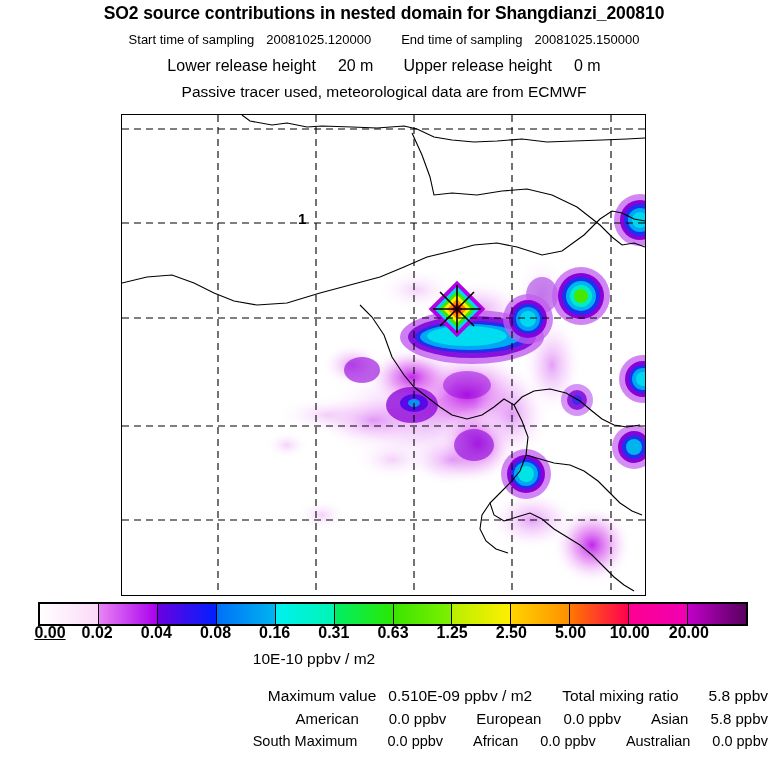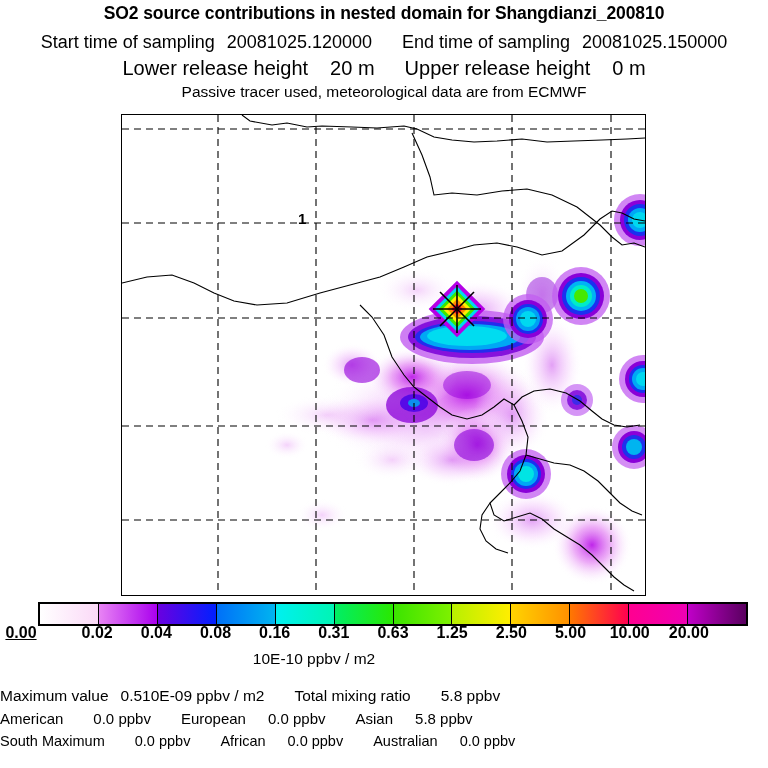--- a/index.html
+++ b/index.html
@@ -4,22 +4,22 @@
 <style>
   html,body{margin:0;padding:0;background:#ffffff;}
   body{width:768px;height:768px;overflow:hidden;
        font-family:"Liberation Sans", sans-serif;color:#000;}
 
   #page{position:relative;width:768px;height:768px;}
 
   
   .hdr{position:absolute;left:0;width:768px;text-align:center;white-space:pre;}
   #title{top:3px;font-size:17.5px;font-weight:bold;letter-spacing:-0.1px;}
-  #line-times{top:32px;font-size:18px;}
-  #line-heights{top:57px;font-size:20px;}
+  #line-times{top:32px;font-size:13px;}
+  #line-heights{top:57px;font-size:16px;}
   #line-tracer{top:83px;font-size:15.5px;}
   .gapS{display:inline-block;width:22px;}
   .gapM{display:inline-block;width:30px;}
   .gapT{display:inline-block;width:12px;}
 
   
   #map{position:absolute;left:121px;top:114px;width:525px;height:482px;
        border:1.5px solid #000;background:#fff;overflow:hidden;box-sizing:border-box;}
   #plume,#coast,#grid,#marker-layer{position:absolute;left:0;top:0;
        width:523px;height:480px;}
@@ -34,21 +34,21 @@
         border:2px solid #000;box-sizing:border-box;display:flex;}
   #cbar .seg{flex:1 1 0;height:100%;border-right:1.6px solid #000;box-sizing:border-box;}
   #cbar .seg:last-child{border-right:none;}
   #cbticks{position:absolute;left:0;top:624px;width:768px;height:20px;}
   #cbticks span{position:absolute;font-size:16px;font-weight:bold;
        transform:translateX(-50%);white-space:nowrap;}
   #cbunit{position:absolute;left:0;top:650px;width:628px;text-align:center;
        font-size:15.5px;}
 
   
-  .ftr{position:absolute;left:0;width:768px;text-align:left;white-space:pre;}
+  .ftr{position:absolute;left:0;width:768px;text-align:right;white-space:pre;}
   #f1{top:687px;font-size:15.5px;}
   #f2{top:710px;font-size:15px;}
   #f3{top:733px;font-size:14.5px;}
 </style>
 </head>
 <body>
 
 <div id="page">
 
   <div class="hdr" id="title">SO2 source contributions in nested domain for Shangdianzi_200810</div>
@@ -232,21 +232,21 @@
       <div class="seg" style="background: linear-gradient(to right, rgb(0, 240, 240), rgb(0, 245, 180));"></div>
       <div class="seg" style="background: linear-gradient(to right, rgb(0, 238, 102), rgb(42, 232, 0));"></div>
       <div class="seg" style="background: linear-gradient(to right, rgb(59, 228, 0), rgb(126, 240, 0));"></div>
       <div class="seg" style="background: linear-gradient(to right, rgb(184, 240, 0), rgb(255, 238, 0));"></div>
       <div class="seg" style="background: linear-gradient(to right, rgb(255, 212, 0), rgb(255, 144, 0));"></div>
       <div class="seg" style="background: linear-gradient(to right, rgb(255, 120, 0), rgb(255, 0, 80));"></div>
       <div class="seg" style="background: linear-gradient(to right, rgb(255, 0, 144), rgb(239, 0, 180));"></div>
       <div class="seg" style="background: linear-gradient(to right, rgb(192, 0, 200), rgb(90, 0, 96));"></div>
     </div>
   <div id="cbticks">
-      <span style="left: 21px; text-decoration: underline;">0.00</span>
+      <span style="left: 50px; text-decoration: underline;">0.00</span>
       <span style="left: 97.1667px;">0.02</span>
       <span style="left: 156.333px;">0.04</span>
       <span style="left: 215.5px;">0.08</span>
       <span style="left: 274.667px;">0.16</span>
       <span style="left: 333.833px;">0.31</span>
       <span style="left: 393px;">0.63</span>
       <span style="left: 452.167px;">1.25</span>
       <span style="left: 511.333px; text-align: center;">2.50</span>
       <span style="left: 570.5px;">5.00</span>
       <span style="left: 629.667px;">10.00</span>

